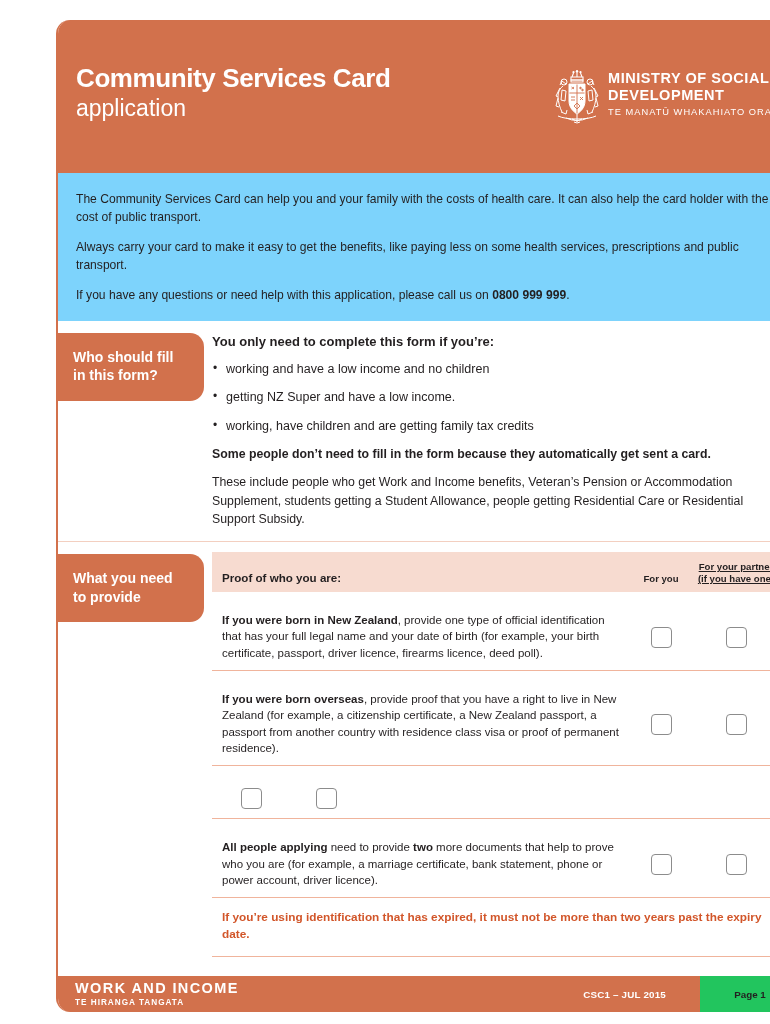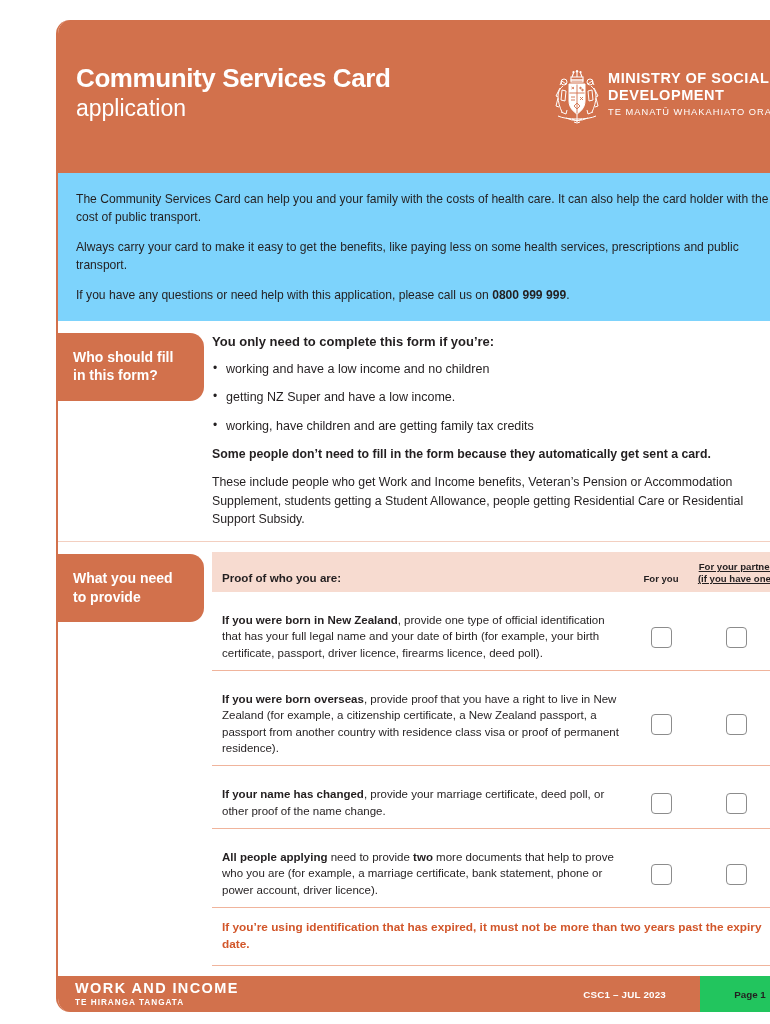--- a/index.html
+++ b/index.html
@@ -384,21 +384,20 @@
         <div class="td-main"><b>If you were born overseas</b><span>, provide proof that you have a right to live in New Zealand (for example, a citizenship certificate, a New Zealand passport, a passport from another country with residence class visa or proof of permanent residence).</span></div>
         <div class="td-box">
             <div class="cbox"></div>
           </div>
         <div class="td-box partner">
             <div class="cbox"></div>
           </div>
       </div>
 
       <div class="trow">
-        <div class="td-main"><b>If your name has changed</b><span>, provide your marriage certificate, deed poll, or other proof of the name change.</span></div>
         <div class="td-box">
             <div class="cbox"></div>
           </div>
         <div class="td-box partner">
             <div class="cbox"></div>
           </div>
       </div>
 
       <div class="trow">
         <div class="td-main"><b>All people applying</b><span> need to provide <b>two</b> more documents that help to prove who you are (for example, a marriage certificate, bank statement, phone or power account, driver licence).</span></div>
@@ -413,17 +412,17 @@
 
       <div class="warn">If you’re using identification that has expired, it must not be more than two years past the expiry date.</div>
     </div>
   </div>
 
   <div class="footer">
     <div class="wi-brand">
       <div class="wi-l1">WORK AND INCOME</div>
       <div class="wi-l2">TE HIRANGA TANGATA</div>
     </div>
-    <div class="doc-code">CSC1 – JUL 2023</div>
+    <div class="doc-code">CSC1 – JUL 2015</div>
     <div class="page-badge">Page 1</div>
   </div>
 
 </div>
 
 </body></html>

